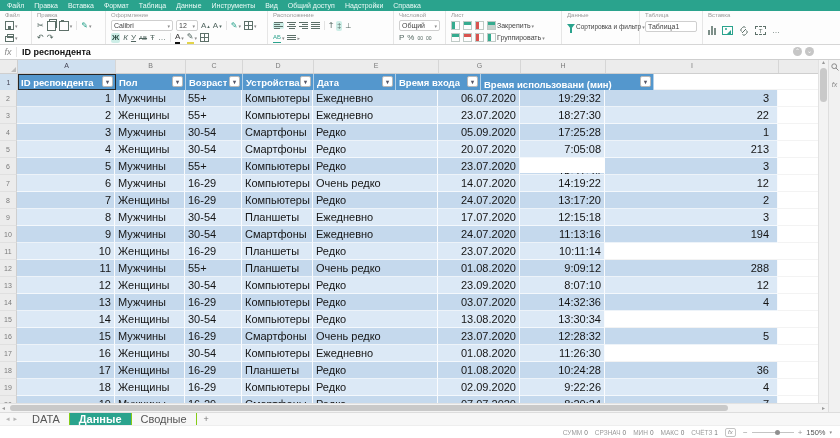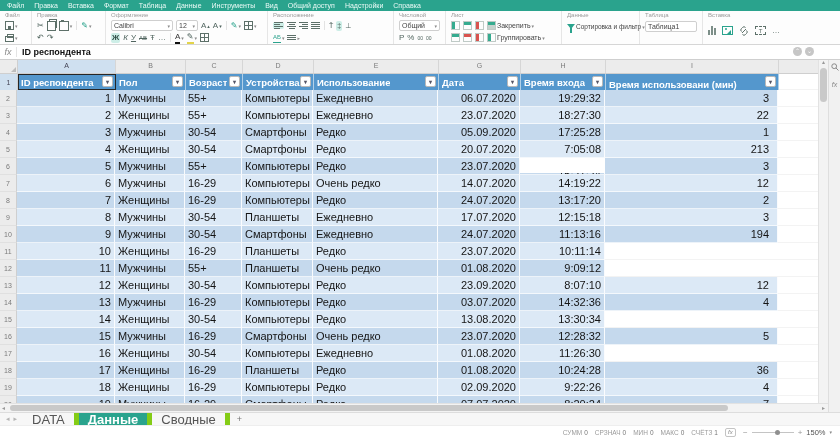--- a/index.html
+++ b/index.html
@@ -107,21 +107,21 @@
   .rside .fx2{font-size:7px;font-style:italic;color:#8a8a8a;}
   .hscroll{position:absolute;top:403px;left:0;width:828px;height:9px;background:#f3f3f3;border-top:1px solid #e2e2e2;box-sizing:border-box;}
   .hthumb{position:absolute;top:1px;left:10px;width:718px;height:6px;background:#c9c9c9;border-radius:3px;}
   .harr{position:absolute;top:0;font-size:6px;color:#9a9a9a;line-height:8px;}
   .harr.l{left:2px;} .harr.r{right:3px;}
 
   
   .tabbar{position:absolute;top:412px;left:0;width:840px;height:13px;background:#f7f7f7;border-top:1px solid #ddd;
           display:flex;align-items:stretch;box-sizing:border-box;}
   .tabnav{display:flex;align-items:center;gap:4px;padding:0 6px;color:#b5b5b5;font-size:7px;}
-  .tab{display:flex;align-items:center;padding:0 9px;font-size:13px;color:#555;cursor:pointer;border-right:5px solid #84cc16;}
+  .tab{display:flex;align-items:center;padding:0 9px;font-size:11px;color:#555;cursor:pointer;border-right:1px solid #84cc16;}
   .tab.active{background:#2aa38d;color:#fff;font-weight:bold;}
   .tab-add{display:flex;align-items:center;padding:0 7px;color:#777;font-size:9px;cursor:pointer;}
 
   
   .statusbar{position:absolute;top:425px;left:0;width:840px;height:13px;background:#fff;border-top:1px solid #eee;
              display:flex;align-items:center;justify-content:flex-end;gap:7px;padding-right:8px;box-sizing:border-box;}
   .stat{display:flex;gap:2px;font-size:6.5px;color:#9a9a9a;}
   .stat b{color:#777;font-weight:normal;}
   .fxbtn{box-sizing:border-box;width:11px;height:9px;border:1px solid #c4c4c4;border-radius:2px;font-size:6px;font-style:italic;
          color:#8a8a8a;display:flex;align-items:center;justify-content:center;cursor:pointer;}
@@ -468,24 +468,20 @@
           <div class="fbtn">▾</div>
         </div>
         <div class="hcell" style="width: 57px;">
           <div style="overflow: hidden;">Возраст</div>
           <div class="fbtn">▾</div>
         </div>
         <div class="hcell" style="width: 71px;">
           <div style="overflow: hidden;">Устройства</div>
           <div class="fbtn">▾</div>
         </div>
-        <div class="hcell" style="width: 125px;">
-          <div style="overflow: hidden;">Использование</div>
-          <div class="fbtn">▾</div>
-        </div>
         <div class="hcell" style="width: 82px;">
           <div style="overflow: hidden;">Дата</div>
           <div class="fbtn">▾</div>
         </div>
         <div class="hcell" style="width: 85px;">
           <div style="overflow: hidden;">Время входа</div>
           <div class="fbtn">▾</div>
         </div>
         <div class="hcell" style="width: 173px; align-items: flex-end;">
           <div style="overflow: hidden;">Время использовани (мин)</div>
@@ -614,20 +610,21 @@
       </div>
       <div class="drow">
         <div class="gut">12</div>
         <div class="dcell band0 num" style="width: 98px;">11</div>
         <div class="dcell band0" style="width: 70px;">Мужчины</div>
         <div class="dcell band0" style="width: 57px;">55+</div>
         <div class="dcell band0" style="width: 71px;">Планшеты</div>
         <div class="dcell band0" style="width: 125px;">Очень редко</div>
         <div class="dcell band0 num" style="width: 82px;">01.08.2020</div>
         <div class="dcell band0 num" style="width: 85px;">9:09:12</div>
+        <div class="dcell band0 num pad8" style="width: 173px;">288</div>
         <div class="rowfill"></div>
       </div>
       <div class="drow">
         <div class="gut">13</div>
         <div class="dcell band1 num" style="width: 98px;">12</div>
         <div class="dcell band1" style="width: 70px;">Женщины</div>
         <div class="dcell band1" style="width: 57px;">30-54</div>
         <div class="dcell band1" style="width: 71px;">Компьютеры</div>
         <div class="dcell band1" style="width: 125px;">Редко</div>
         <div class="dcell band1 num" style="width: 82px;">23.09.2020</div>

